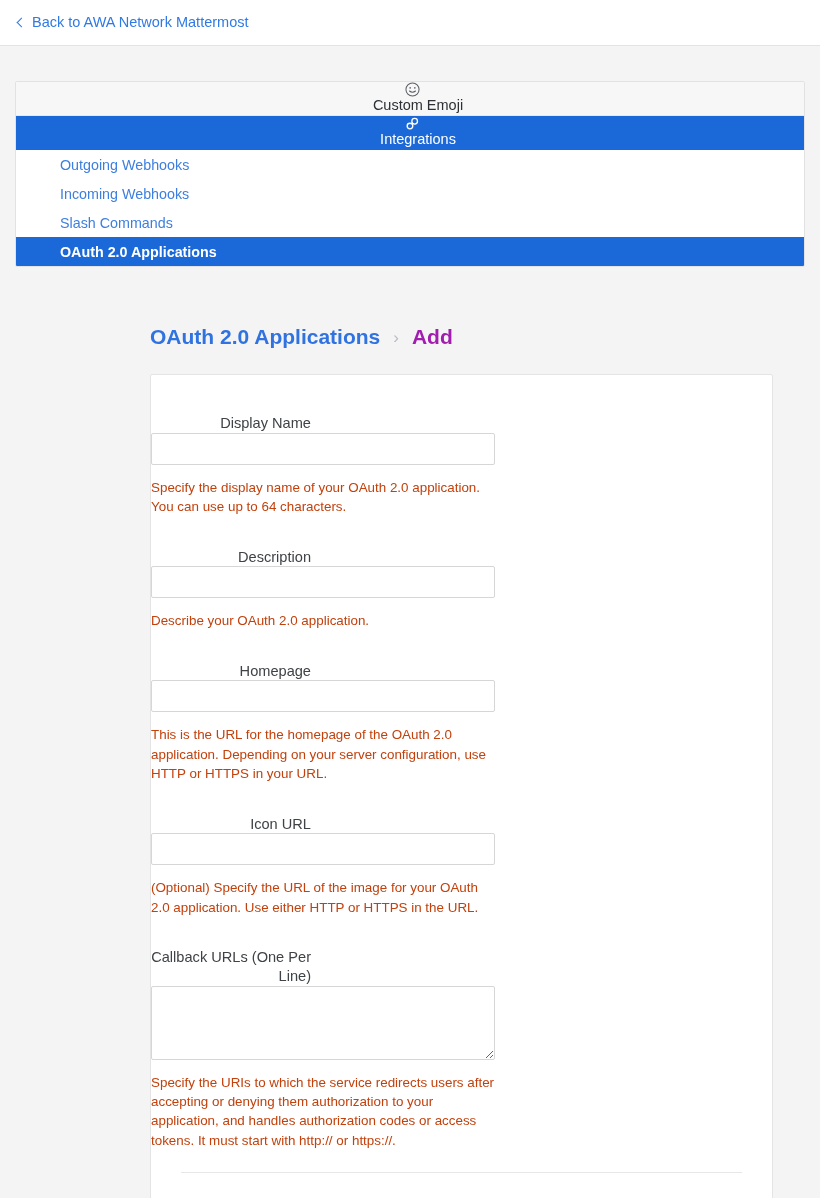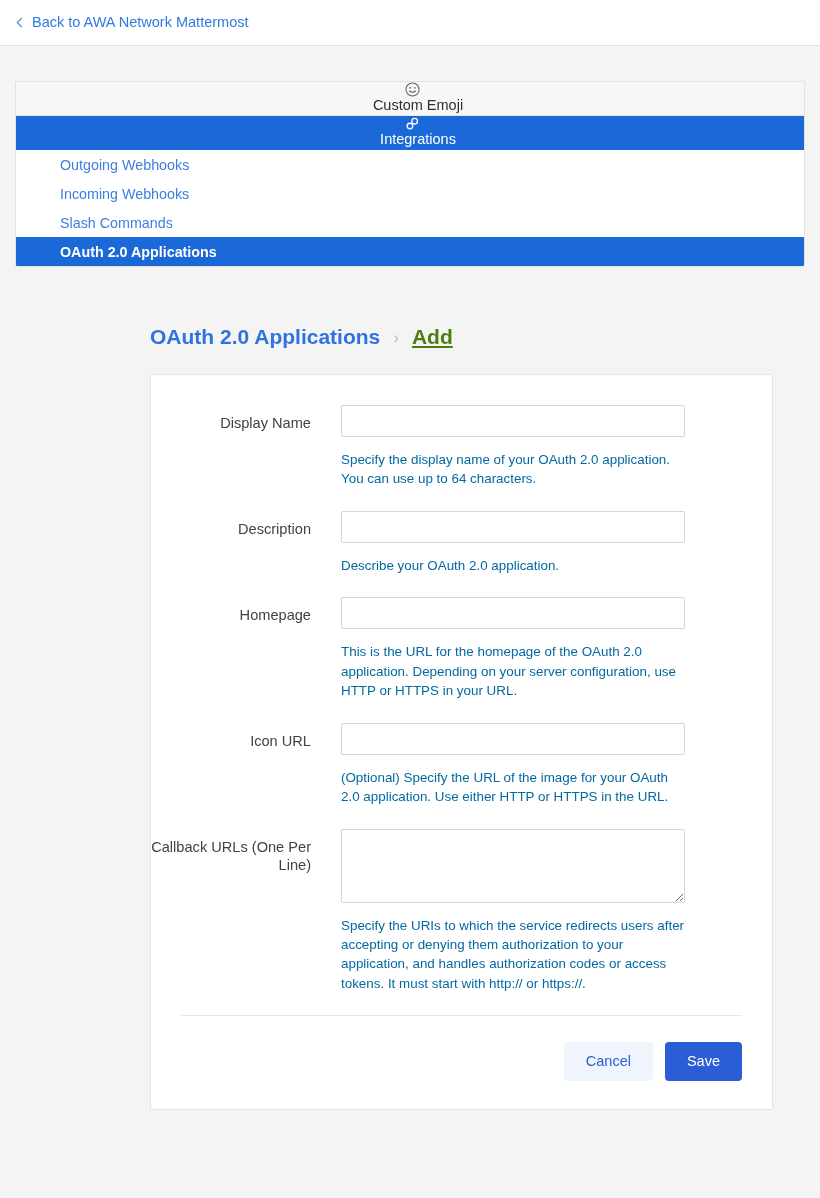--- a/index.html
+++ b/index.html
@@ -102,37 +102,38 @@
     font-weight: bold;
   }
   .bc-link { color: #2f72e0; cursor: pointer; }
   .bc-sep {
     color: #b9bcc0;
     font-weight: normal;
     font-size: 17px;
     position: relative;
     top: 1px;
   }
-  .bc-current { color: #4d7c0f; text-decoration: underline; }
+  .bc-current { color: #a21caf; }
 
   
   .card {
     margin: 25px 0 0 150px;
     width: 623px;
     background: #ffffff;
     border: 1px solid #e4e4e5;
     border-radius: 2px;
     padding: 30px 0 28px 0;
   }
 
   .frow {
     display: flex;
     align-items: flex-start;
     padding: 0 30px 0 0;
     margin-bottom: 22px;
+    flex-direction: column;
   }
   .flabel {
     width: 190px;
     flex: none;
     text-align: right;
     padding-right: 30px;
     font-size: 14.6px;
     color: #3f4246;
     line-height: 1.28;
     padding-top: 9px;
@@ -155,21 +156,21 @@
   textarea.finput {
     height: 74px;
     resize: vertical;
     line-height: 1.35;
   }
   .fhelp {
     width: 344px;
     margin-top: 13px;
     font-size: 13.4px;
     line-height: 1.45;
-    color: #0369a1;
+    color: #c2410c;
   }
 
   .divider {
     height: 1px;
     background: #e7e7e8;
     margin: 8px 30px 0 30px;
   }
   .btnrow {
     display: flex;
     justify-content: flex-end;

